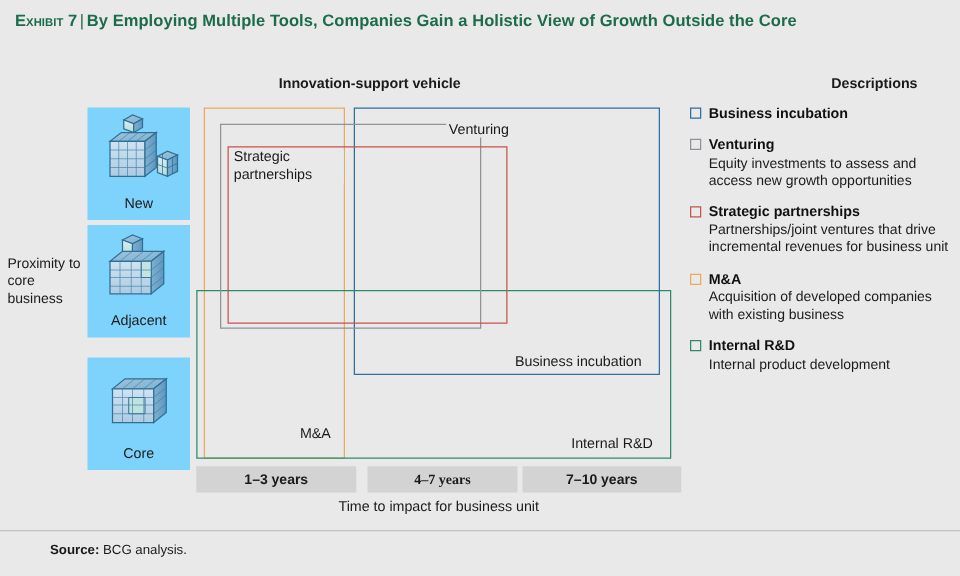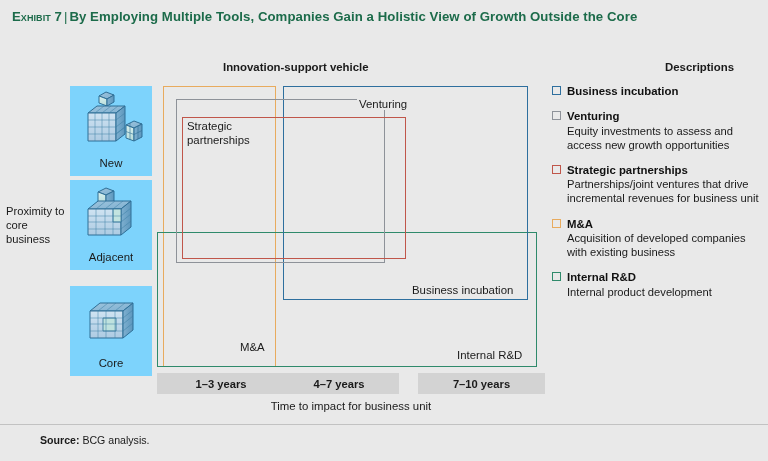--- a/index.html
+++ b/index.html
@@ -54,21 +54,21 @@
     background:#e9e9e9;padding:0 2px;
   }
 
   
   .tseg{
     position:absolute;top:373px;height:21px;background:#d3d3d3;
     display:flex;align-items:center;justify-content:center;
     font-size:11.2px;font-weight:bold;color:#1a1a1a;
   }
   #tseg0{left:157px;width:128px;}
-  #tseg1{left:279px;width:120px;}
+  #tseg1{left:294px;width:120px;font-family:Liberation Serif, serif;}
   #tseg2{left:418px;width:127px;}
   #time-caption{
     position:absolute;left:157px;top:400px;width:388px;text-align:center;
     font-size:11.4px;color:#1a1a1a;
   }
 
   
   #legend{position:absolute;left:552px;top:84px;width:212px;}
   .leg{margin-bottom:11px;position:relative;padding-left:15px;}
   .leg .sw{

